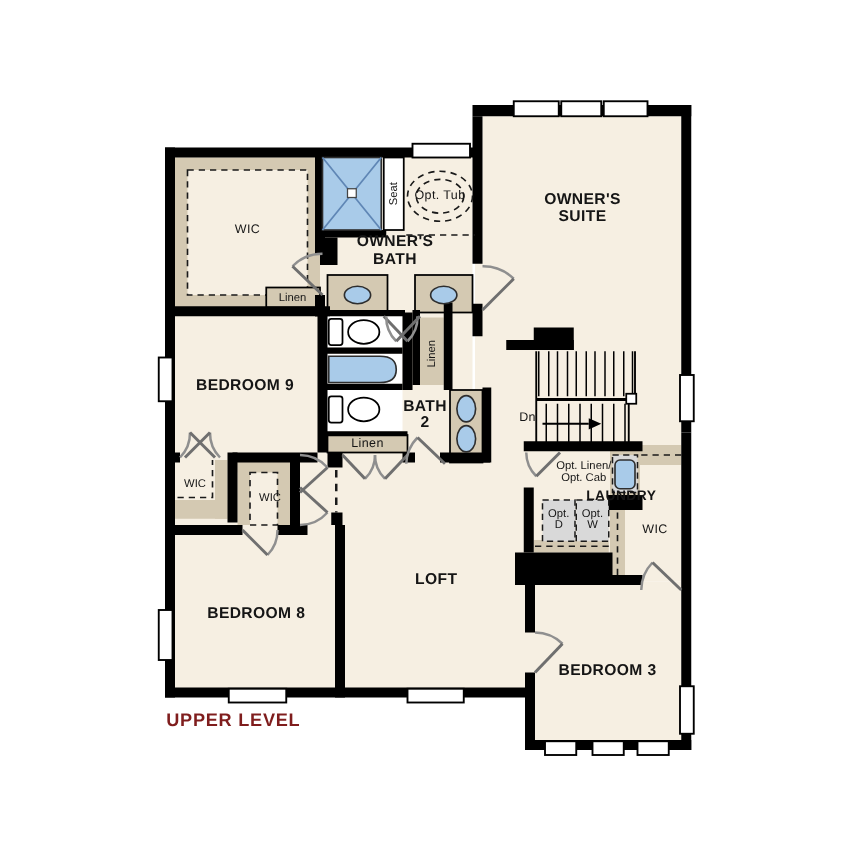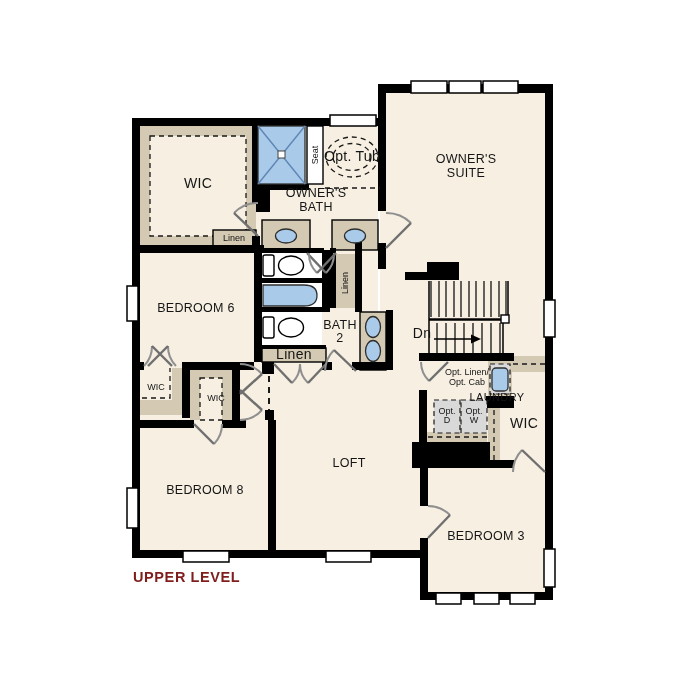--- a/index.html
+++ b/index.html
@@ -18,24 +18,24 @@
   .dash{fill:none;stroke:#1a1a1a;stroke-width:1.3;stroke-dasharray:5 4;}
   .dash2{fill:none;stroke:#1a1a1a;stroke-width:2;stroke-dasharray:6 5;}
   .door{fill:none;stroke:#8f8f8f;stroke-width:2;}
   .leaf{stroke:#6f6f6f;stroke-width:2.4;}
   .tread{stroke:#000;stroke-width:1.2;}
   .thin{stroke:#000;stroke-width:1.5;}
   .rail{stroke:#000;stroke-width:2.4;}
   .fix{fill:#fff;stroke:#000;stroke-width:1.4;}
   .lbl{position:absolute;transform:translate(-50%,-50%);color:#151515;text-align:center;
        white-space:pre-line;line-height:1.12;letter-spacing:.3px;}
-  .b{font-weight:normal;}
+  .b{font-weight:bold;}
   .s13{font-size:12.5px;}
   .s11{font-size:11px;letter-spacing:.4px;}
-  .s10{font-size:14px;}
+  .s10{font-size:10px;}
   .s9{font-size:9px;letter-spacing:0;}
   .vert{transform:translate(-50%,-50%) rotate(-90deg);}
   .title{position:absolute;transform:translate(0,-50%);font-weight:bold;font-size:14.5px;
          letter-spacing:.6px;color:#7f1d1d;}
 </style>
 </head>
 <body>
 
 <div class="canvas">
   <div class="plan">
@@ -248,21 +248,21 @@
     </svg>
 
     <div class="lbl s10" style="left:198px;top:184px;">WIC</div>
     <div class="lbl s9" style="left:234px;top:238px;">Linen</div>
     <div class="lbl s9 vert" style="left:315px;top:155px;">Seat</div>
     <div class="lbl s10" style="left:352px;top:157px;">Opt. Tub</div>
     <div class="lbl b s13" style="left:316px;top:200px;">OWNER'S
 BATH</div>
     <div class="lbl b s13" style="left:466px;top:166px;">OWNER'S
 SUITE</div>
-    <div class="lbl b s13" style="left:196px;top:308px;">BEDROOM 6</div>
+    <div class="lbl b s13" style="left:196px;top:308px;">BEDROOM 9</div>
     <div class="lbl s9 vert" style="left:345px;top:283px;">Linen</div>
     <div class="lbl b s13" style="left:340px;top:332px;line-height:1.05;">BATH
 2</div>
     <div class="lbl s10" style="left:294px;top:355px;">Linen</div>
     <div class="lbl s10" style="left:422px;top:334px;">Dn</div>
     <div class="lbl s9" style="left:156px;top:387px;">WIC</div>
     <div class="lbl s9" style="left:216px;top:398px;">WIC</div>
     <div class="lbl b s13" style="left:205px;top:490px;">BEDROOM 8</div>
     <div class="lbl b s13" style="left:349px;top:463px;">LOFT</div>
     <div class="lbl s9" style="left:467px;top:377px;">Opt. Linen/

